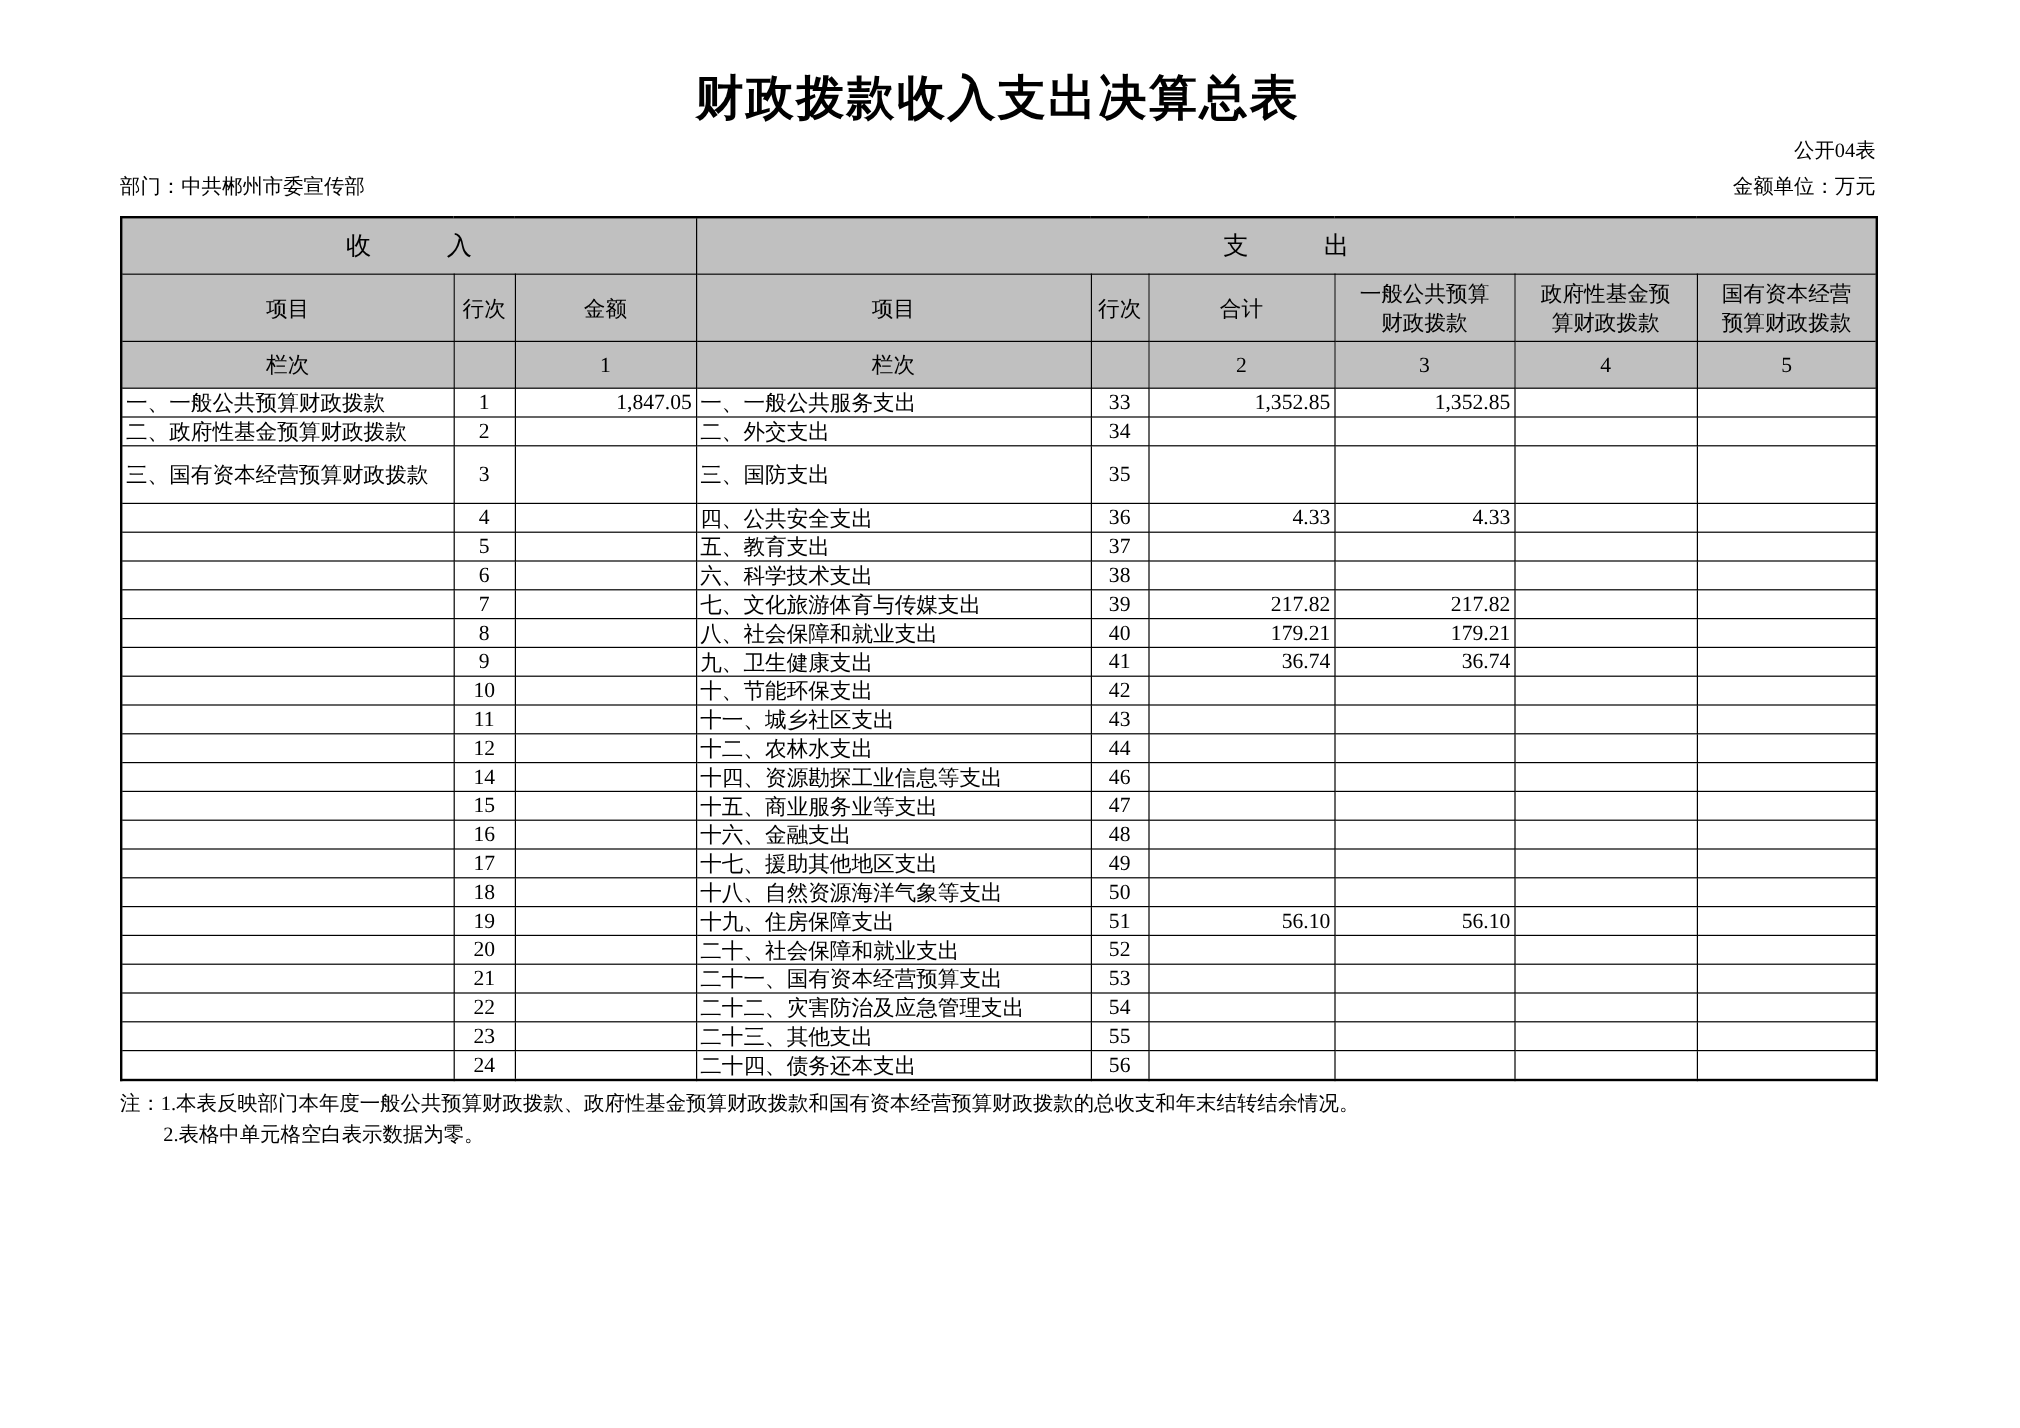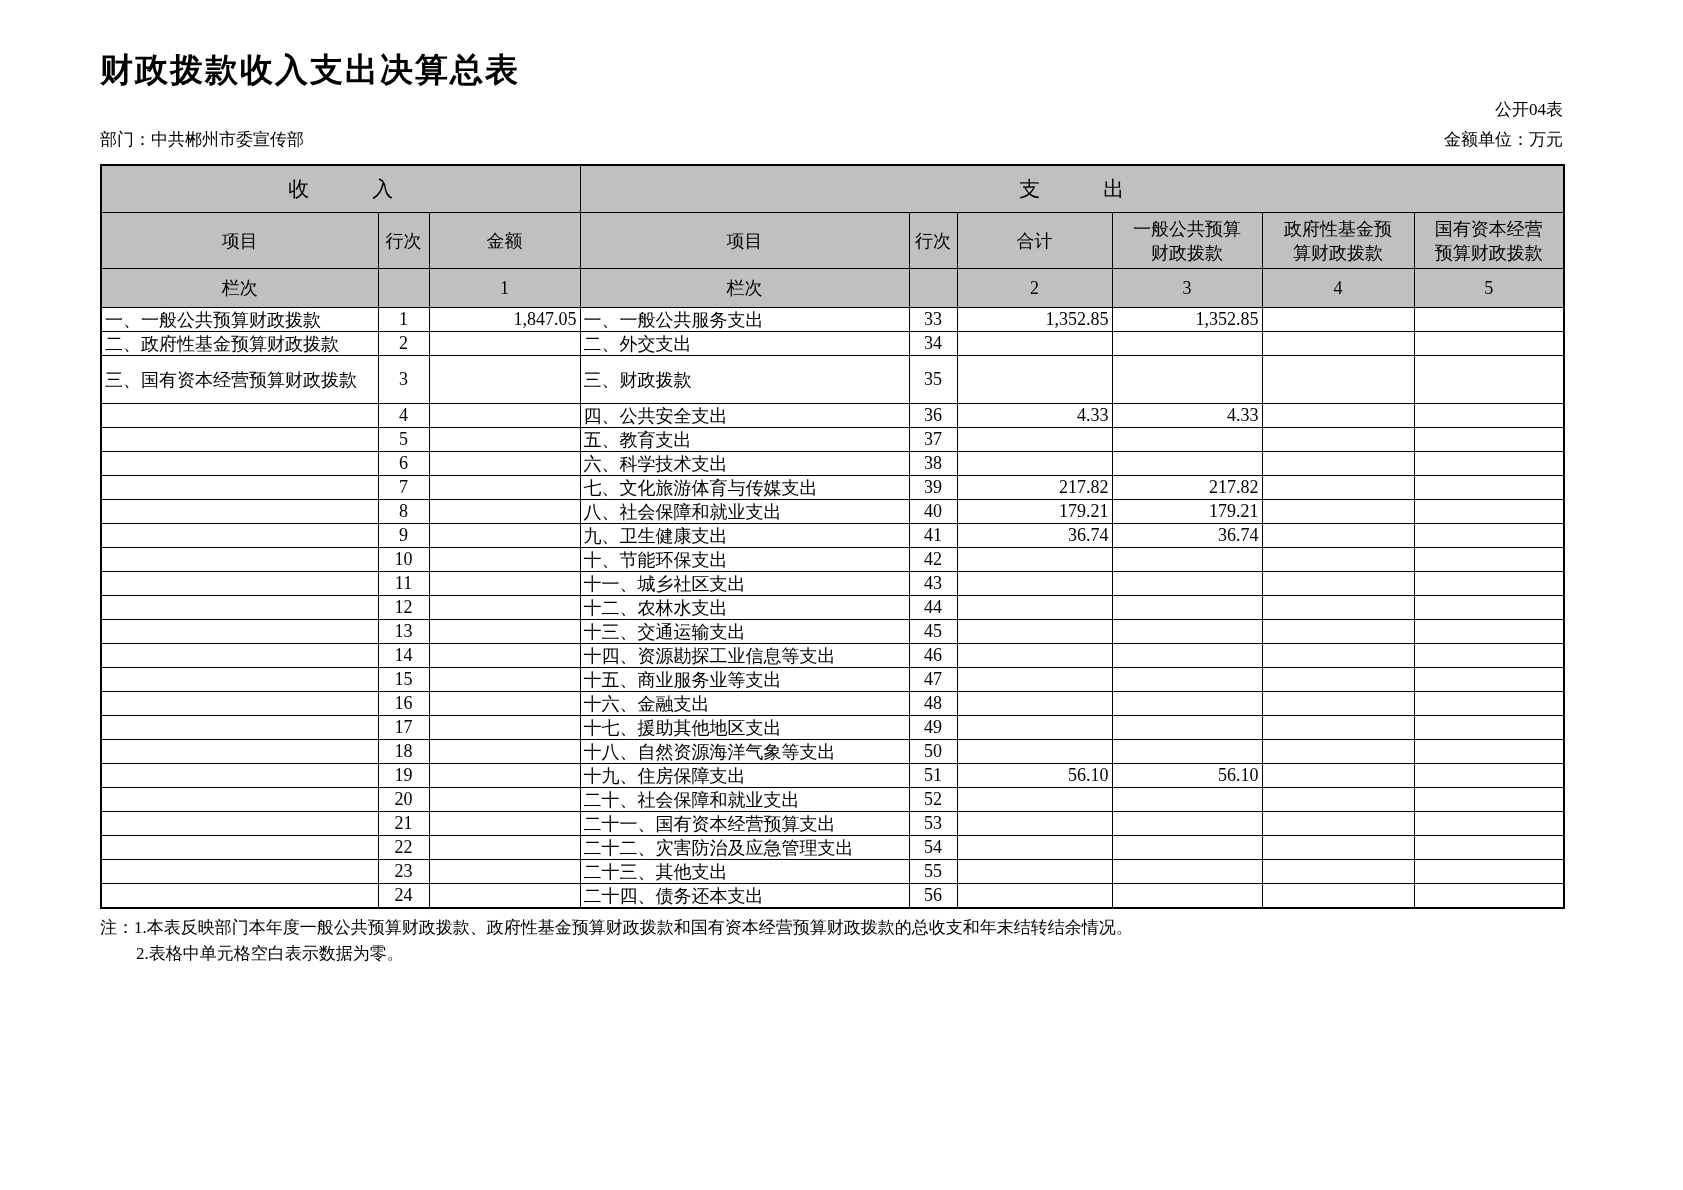--- a/index.html
+++ b/index.html
@@ -6,23 +6,23 @@
   .page{
     position:relative;
     width:1683px;height:1190px;
     background:#ffffff;
     font-family:"Liberation Serif","DejaVu Serif",serif;
     color:#000;
     overflow:hidden;
   }
   .content{width:1463px;margin-left:100px;}
   h1.title{
-    margin:0;padding-top:48px;
-    text-align:left;
-    font-size:33px;font-weight:bold;
+    margin:12px;padding-top:48px;
+    text-align:center;
+    font-size:40px;font-weight:bold;
     line-height:44px;
     letter-spacing:2px;
   }
   .code-line{
     margin-top:8px;
     text-align:right;
     font-size:17px;line-height:20px;
   }
   .meta-line{
     margin-top:10px;
@@ -144,21 +144,21 @@
             <td class="col-expense_line">34</td>
             <td class="col-total"></td>
             <td class="col-general"></td>
             <td class="col-gov_fund"></td>
             <td class="col-state_capital"></td>
           </tr>
           <tr>
             <td class="col-income_item">三、国有资本经营预算财政拨款</td>
             <td class="col-income_line">3</td>
             <td class="col-income_amount"></td>
-            <td class="col-expense_item">三、财政拨款</td>
+            <td class="col-expense_item">三、国防支出</td>
             <td class="col-expense_line">35</td>
             <td class="col-total"></td>
             <td class="col-general"></td>
             <td class="col-gov_fund"></td>
             <td class="col-state_capital"></td>
           </tr>
           <tr>
             <td class="col-income_item"></td>
             <td class="col-income_line">4</td>
             <td class="col-income_amount"></td>
@@ -252,31 +252,20 @@
             <td class="col-income_amount"></td>
             <td class="col-expense_item">十二、农林水支出</td>
             <td class="col-expense_line">44</td>
             <td class="col-total"></td>
             <td class="col-general"></td>
             <td class="col-gov_fund"></td>
             <td class="col-state_capital"></td>
           </tr>
           <tr>
             <td class="col-income_item"></td>
-            <td class="col-income_line">13</td>
-            <td class="col-income_amount"></td>
-            <td class="col-expense_item">十三、交通运输支出</td>
-            <td class="col-expense_line">45</td>
-            <td class="col-total"></td>
-            <td class="col-general"></td>
-            <td class="col-gov_fund"></td>
-            <td class="col-state_capital"></td>
-          </tr>
-          <tr>
-            <td class="col-income_item"></td>
             <td class="col-income_line">14</td>
             <td class="col-income_amount"></td>
             <td class="col-expense_item">十四、资源勘探工业信息等支出</td>
             <td class="col-expense_line">46</td>
             <td class="col-total"></td>
             <td class="col-general"></td>
             <td class="col-gov_fund"></td>
             <td class="col-state_capital"></td>
           </tr>
           <tr>

